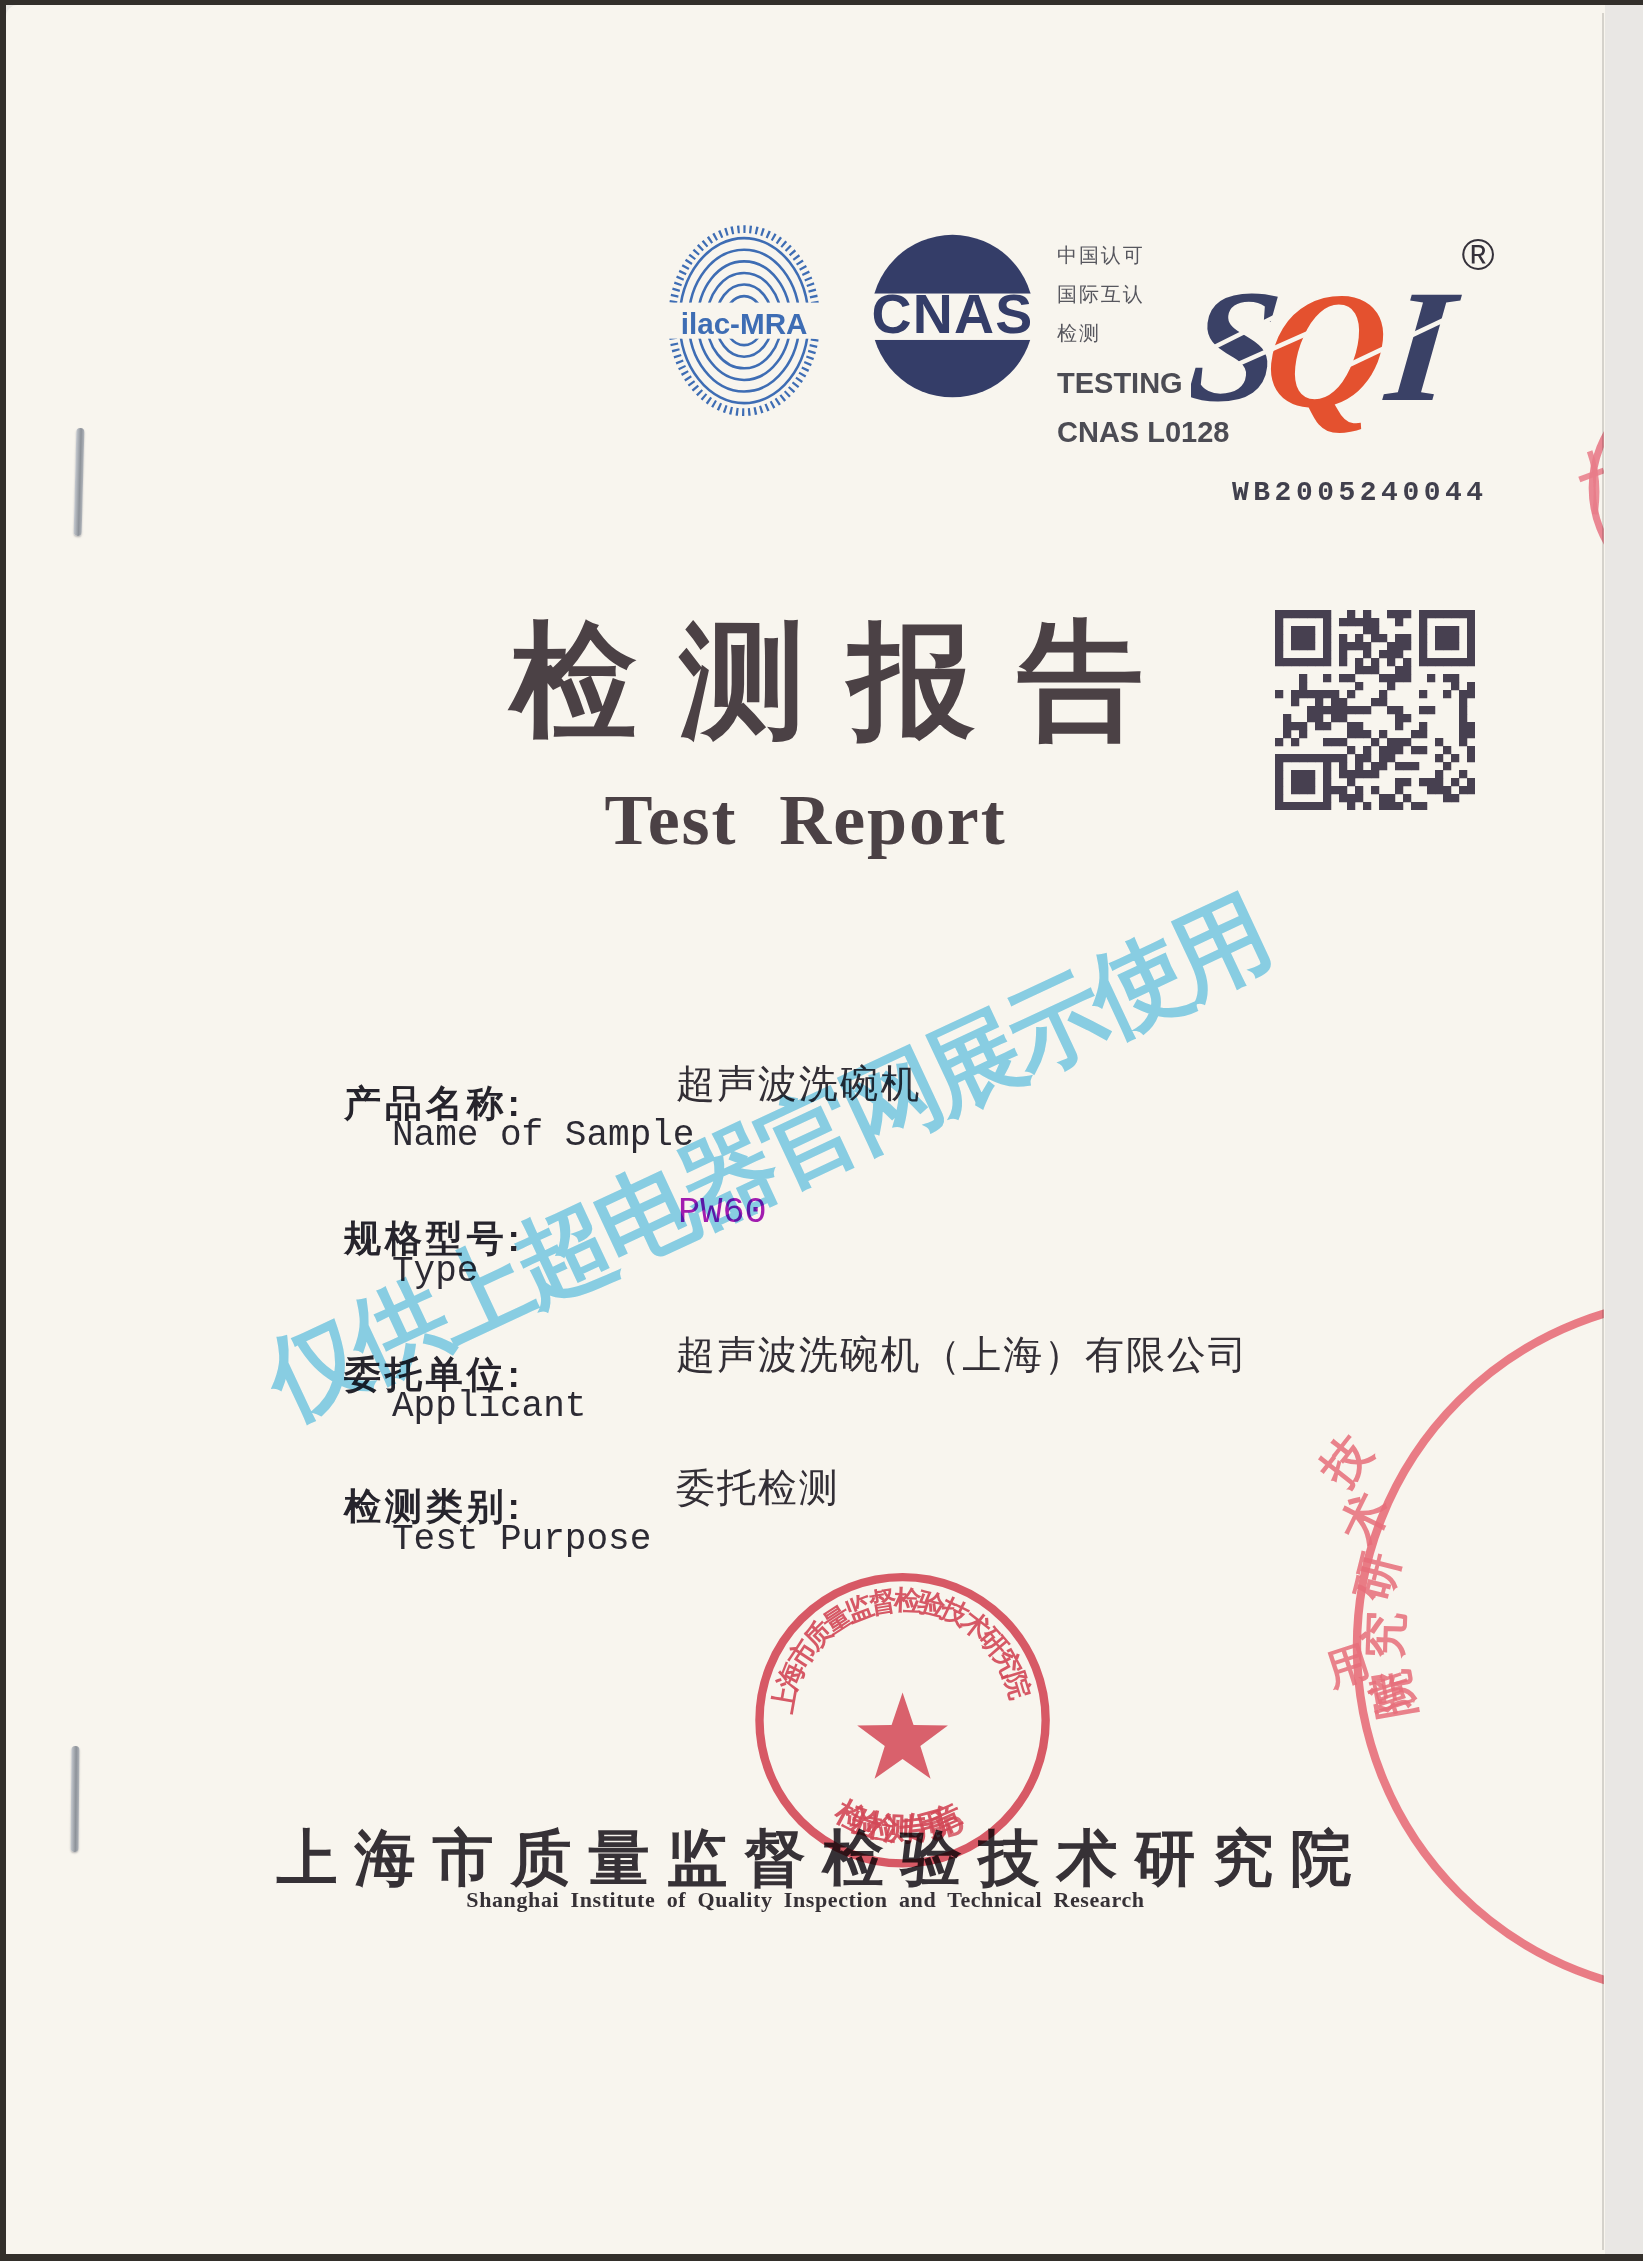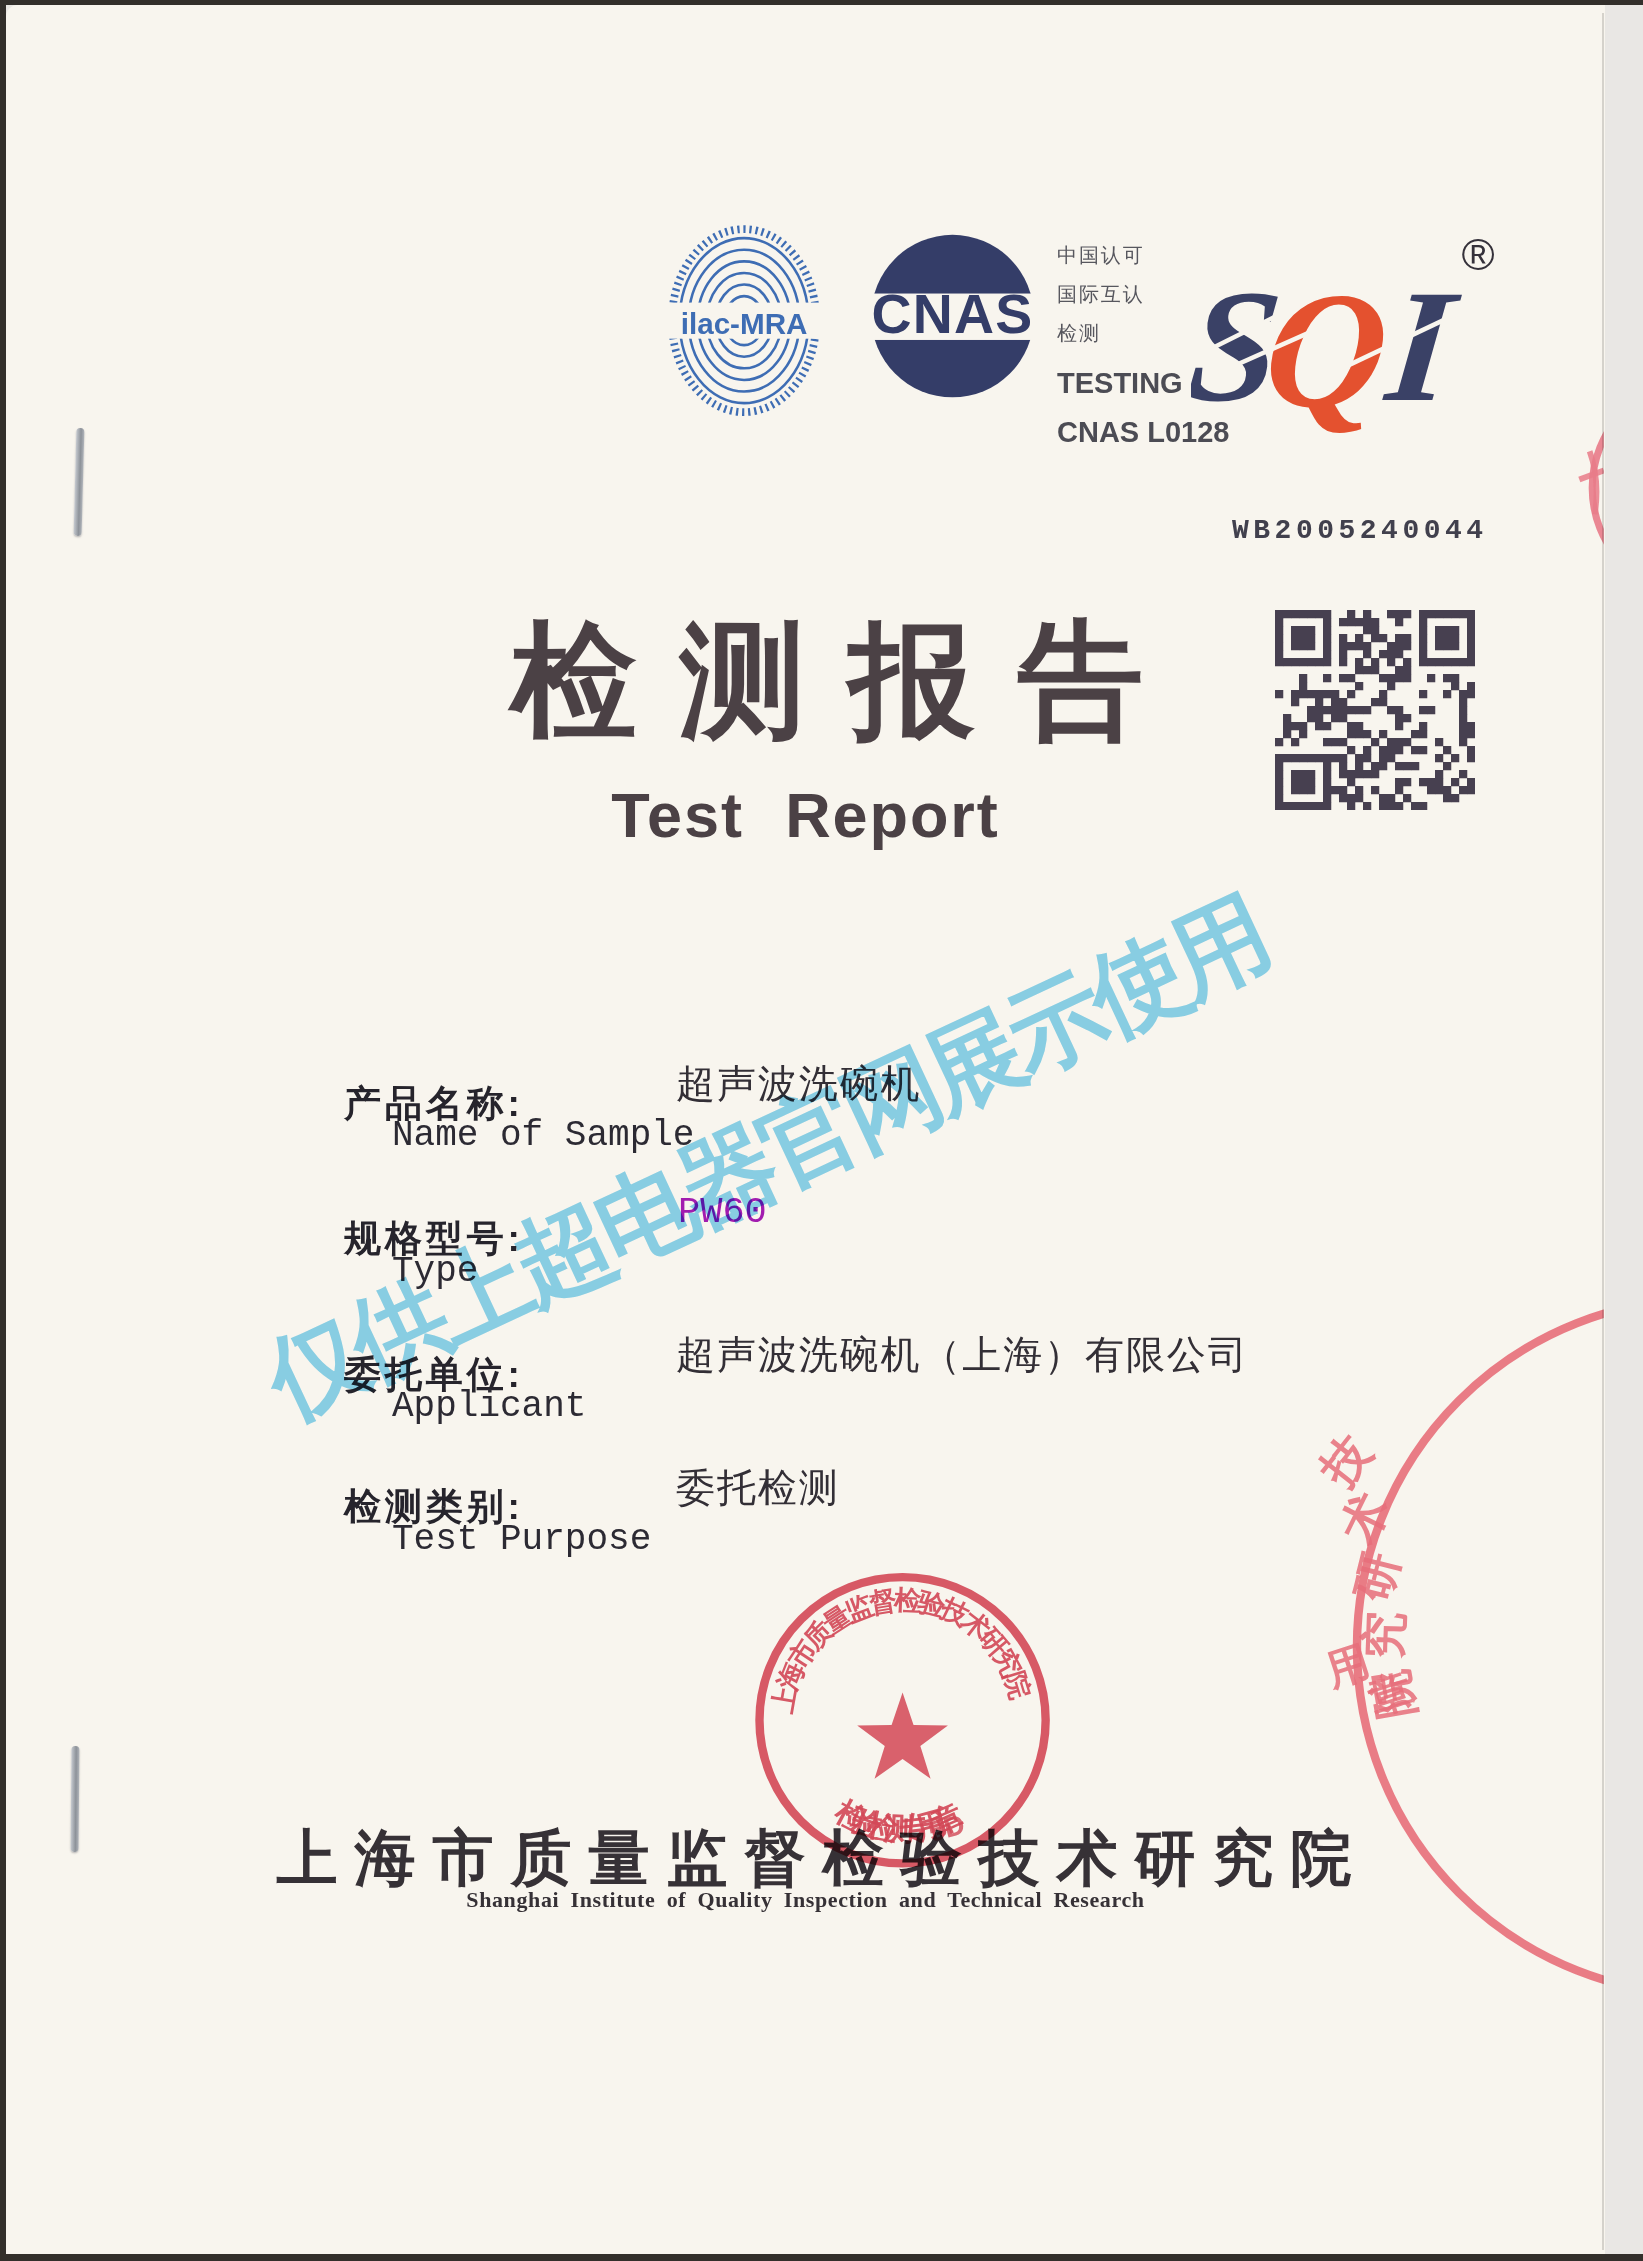--- a/index.html
+++ b/index.html
@@ -24,27 +24,27 @@
 
   
   #title-cn{
     left:0;top:598px;width:1611px;text-align:center;
     font-size:126px;font-weight:600;color:#4b4145;
     letter-spacing:43px;padding-left:43px;z-index:20;
     font-family:"Liberation Sans","DejaVu Sans",sans-serif;
   }
   #title-en{
     left:0;top:779px;width:1611px;text-align:center;
-    font-size:63px;font-weight:700;color:#4b4145;
+    font-size:72px;font-weight:700;color:#4b4145;
     word-spacing:22px;letter-spacing:1.9px;z-index:20;
-    font-family:Liberation Sans, sans-serif;
+    font-family:Liberation Serif, serif;
   }
   #report-no{
     left:1232px;top:477px;font-size:28px;color:#41404d;letter-spacing:4.5px;
-    font-family:"Liberation Mono","DejaVu Sans Mono",monospace;font-weight:700;z-index:20;margin-top:38px;
+    font-family:"Liberation Mono","DejaVu Sans Mono",monospace;font-weight:700;z-index:20;
   }
   
   #cert-text{left:1057px;top:236px;z-index:10;color:#57575e;}
   #cert-text .cn{font-size:20px;line-height:39px;letter-spacing:1.9px;}
   #cert-text .en{font-size:29px;line-height:37px;color:#4c4c54;font-weight:600;letter-spacing:0px;margin-top:12px;}
 
   
   .lbl-cn{font-size:37px;font-weight:700;color:#26242c;letter-spacing:3.9px;z-index:20;margin-top:23px;}
   .lbl-en{font-size:36px;color:#2c2a33;font-family:"Liberation Mono","DejaVu Sans Mono",monospace;z-index:20;margin-left:48px;}
   .val-cn{font-size:39px;color:#332f36;font-family:"Liberation Serif","DejaVu Serif",serif;letter-spacing:1.9px;z-index:20;}

